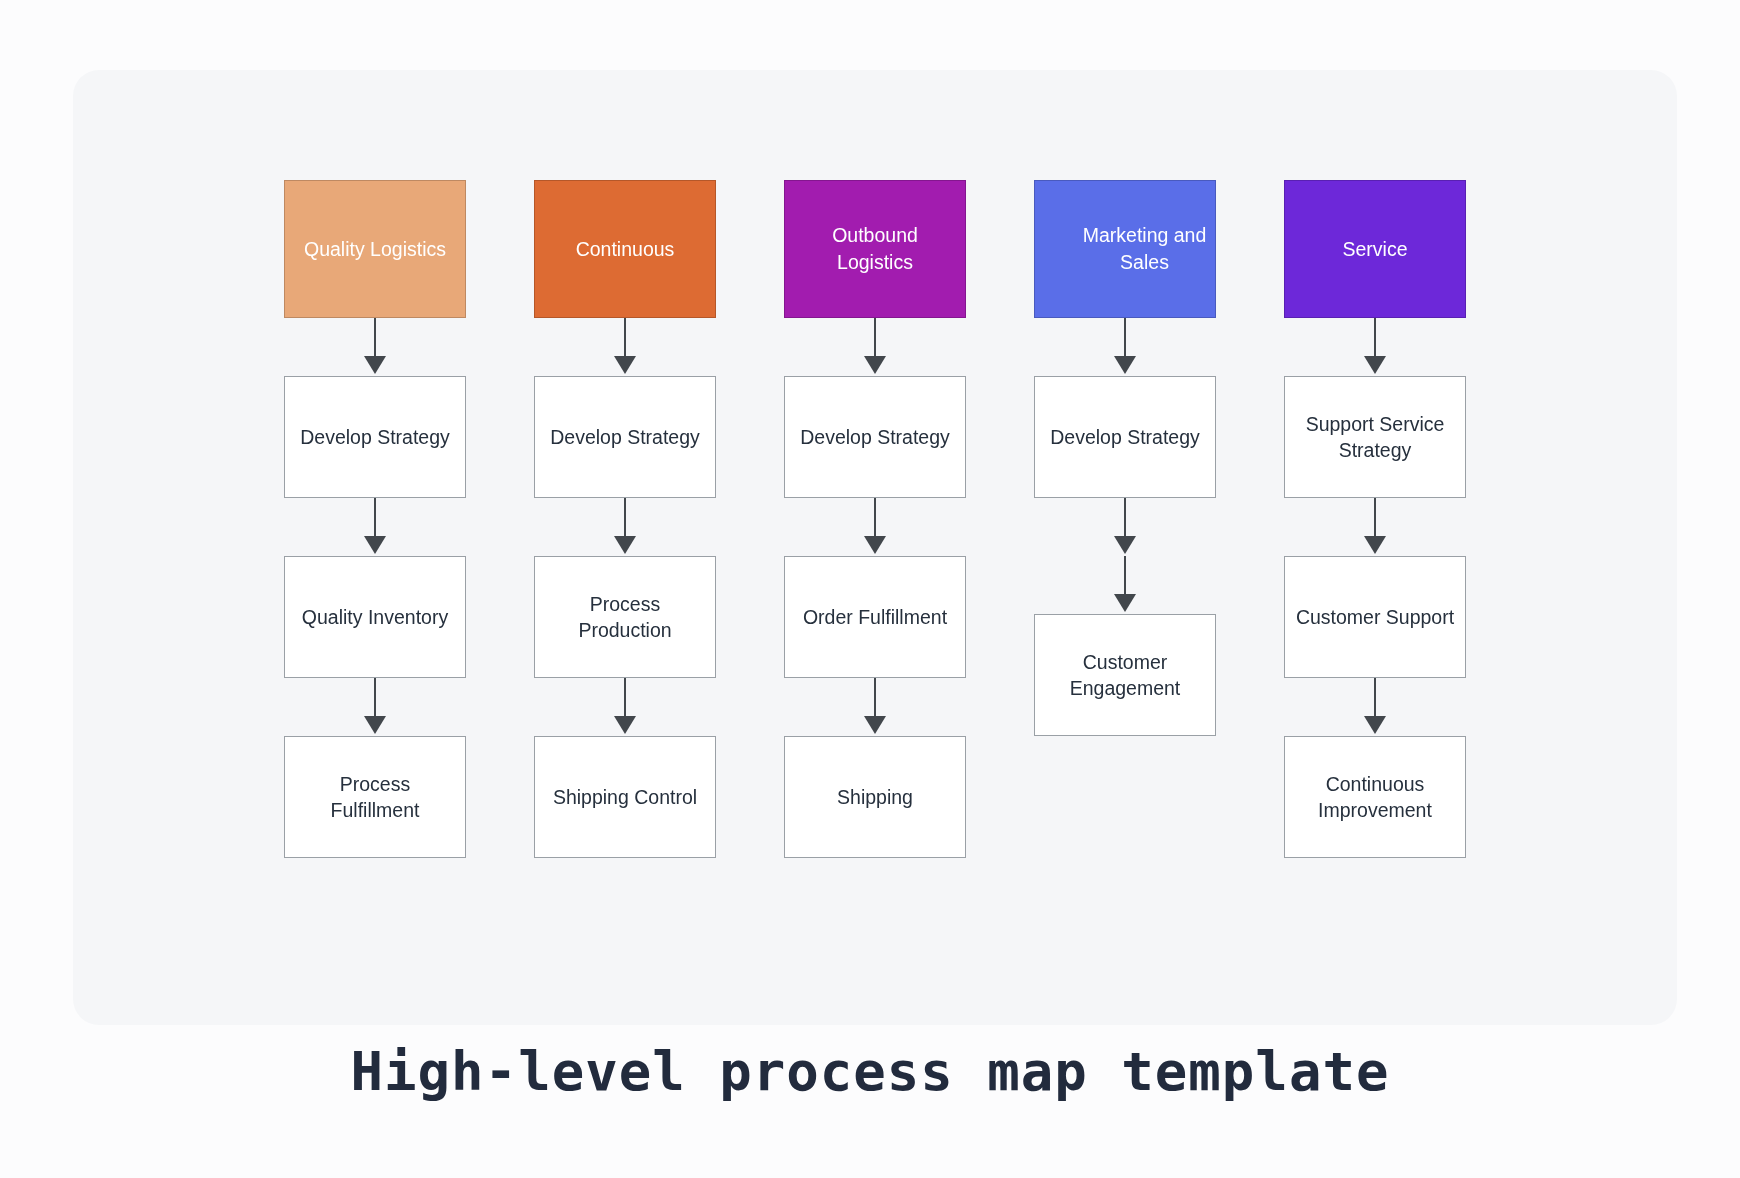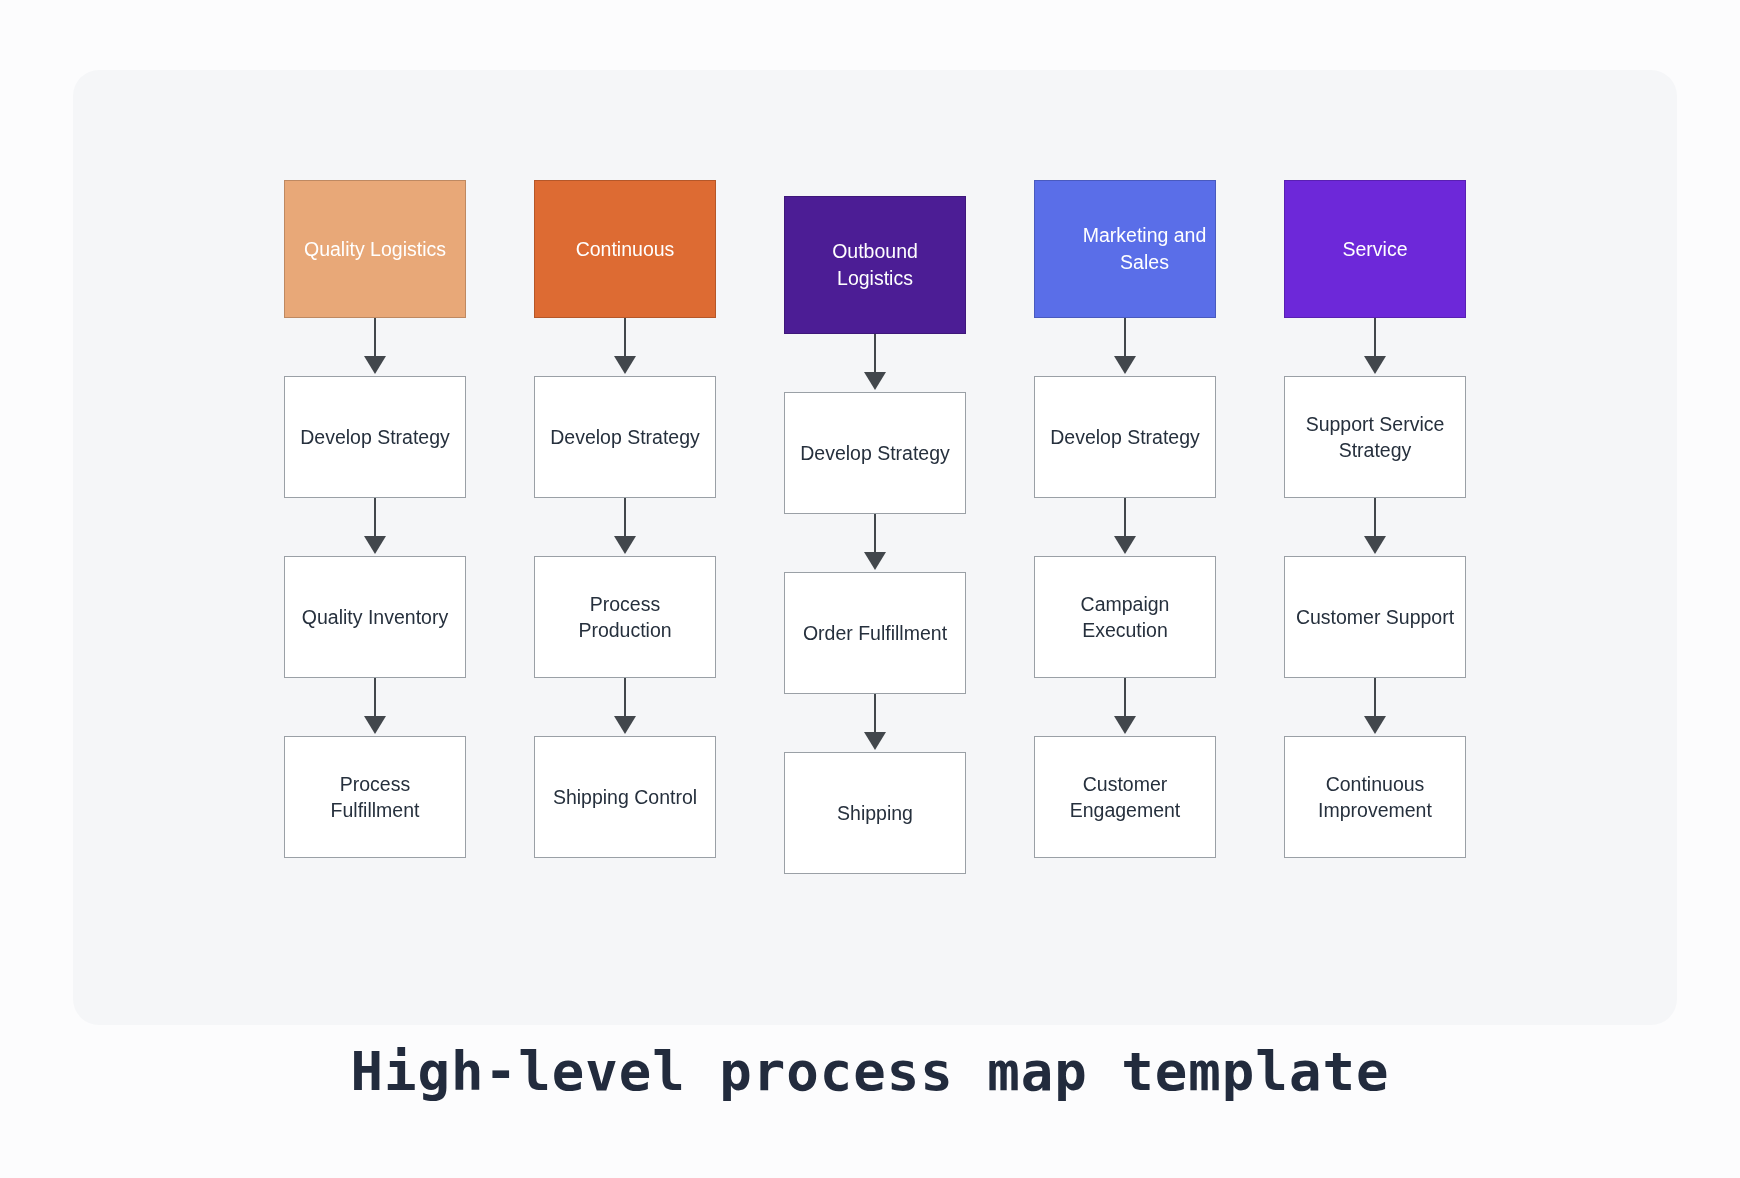--- a/index.html
+++ b/index.html
@@ -187,21 +187,21 @@
         </div>
         <div class="connector">
           <div class="stem"></div>
           <div class="head"></div>
         </div>
         <div class="process-box">
           <span class="process-label">Shipping Control</span>
         </div>
       </div>
       <div class="column">
-        <div class="header-box" style="background: #4c1d95; margin-top: 16px;">
+        <div class="header-box" style="background: #a21caf;">
           <span class="header-label">Outbound Logistics</span>
         </div>
         <div class="connector">
           <div class="stem"></div>
           <div class="head"></div>
         </div>
         <div class="process-box">
           <span class="process-label">Develop Strategy</span>
         </div>
         <div class="connector">
@@ -227,23 +227,20 @@
           <div class="stem"></div>
           <div class="head"></div>
         </div>
         <div class="process-box">
           <span class="process-label">Develop Strategy</span>
         </div>
         <div class="connector">
           <div class="stem"></div>
           <div class="head"></div>
         </div>
-        <div class="process-box">
-          <span class="process-label">Campaign Execution</span>
-        </div>
         <div class="connector">
           <div class="stem"></div>
           <div class="head"></div>
         </div>
         <div class="process-box">
           <span class="process-label">Customer Engagement</span>
         </div>
       </div>
       <div class="column">
         <div class="header-box" style="background: #6d28d9;">

